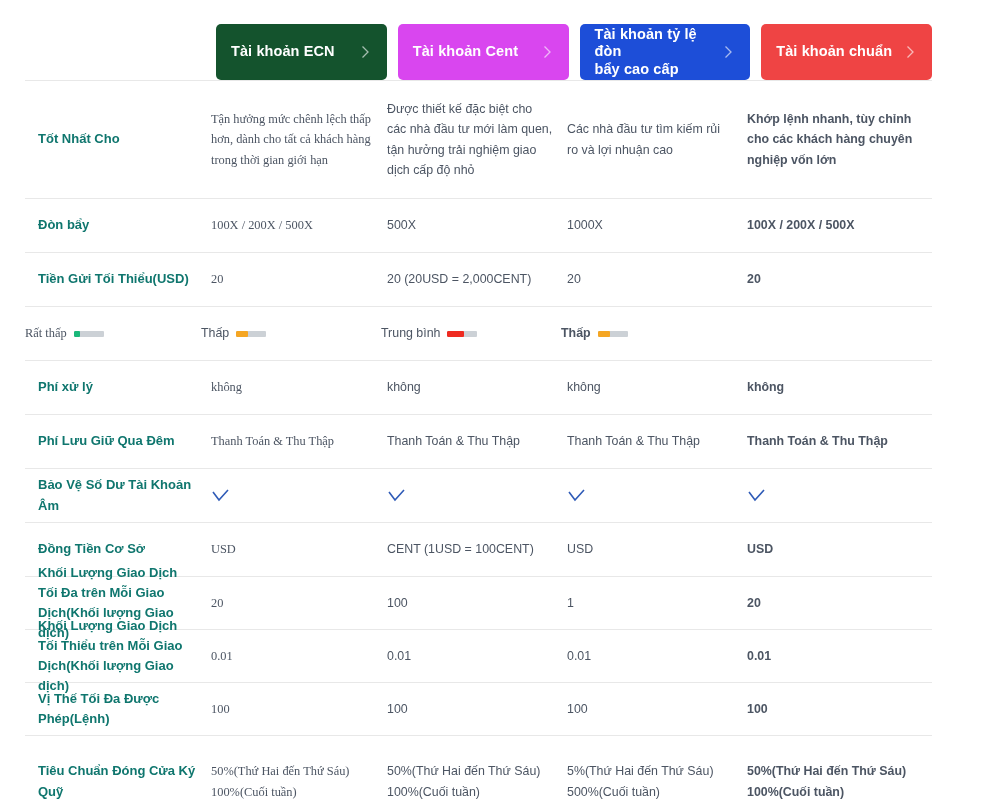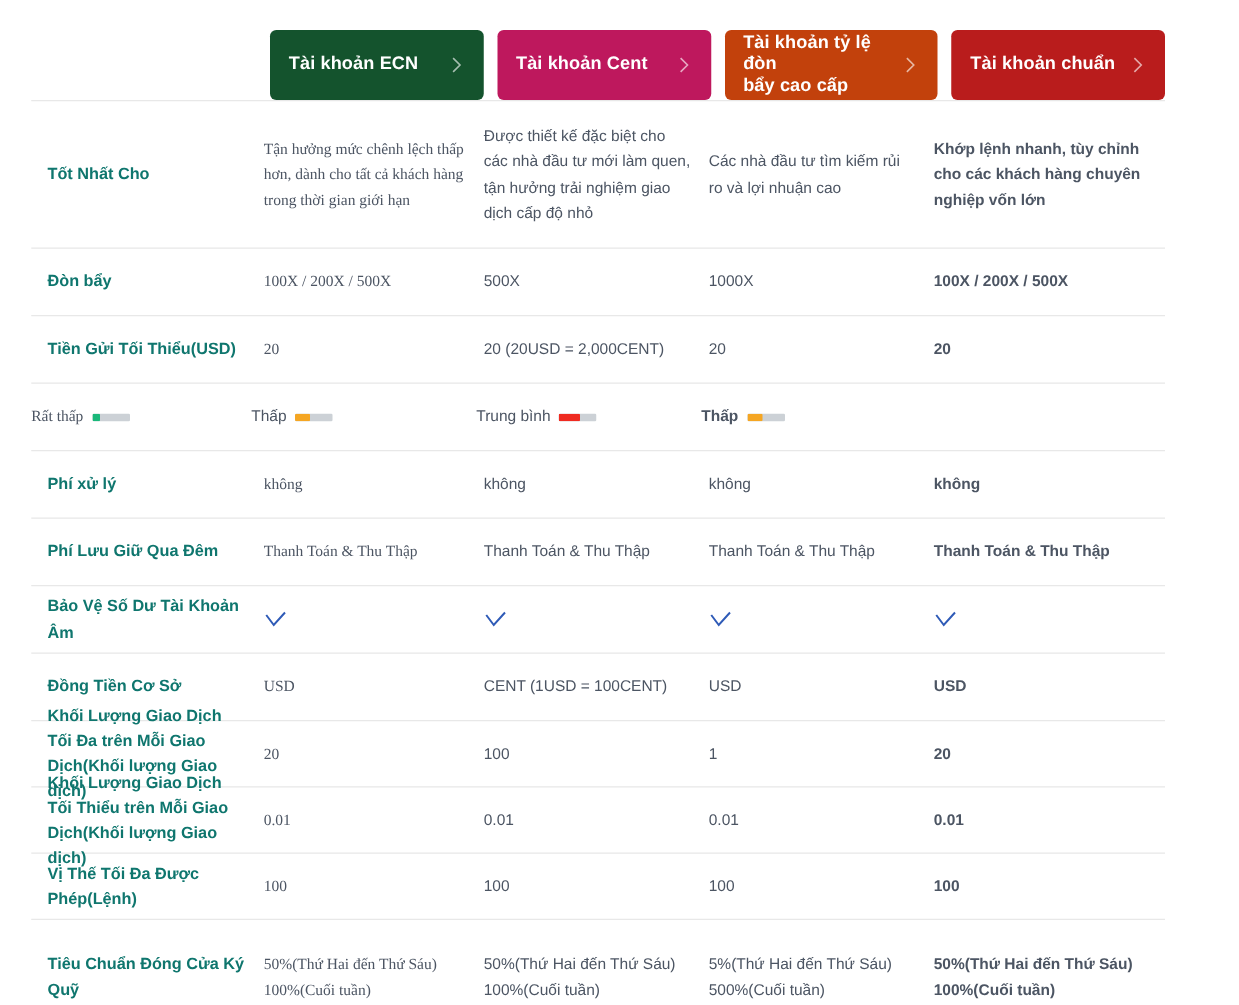--- a/index.html
+++ b/index.html
@@ -113,40 +113,40 @@
 
     <div class="tab" style="background: #14532d;">
       <span class="tab-label">Tài khoản ECN</span>
       <span class="tab-arrow">
         <svg viewBox="0 0 16 16" width="16" height="16">
             <path d="M5.5 2.5 L11 8 L5.5 13.5" fill="none" stroke="#ffffff" stroke-width="1.3"></path>
           </svg>
       </span>
     </div>
 
-    <div class="tab" style="background: #be185d;">
+    <div class="tab" style="background: #d946ef;">
       <span class="tab-label">Tài khoản Cent</span>
       <span class="tab-arrow">
         <svg viewBox="0 0 16 16" width="16" height="16">
             <path d="M5.5 2.5 L11 8 L5.5 13.5" fill="none" stroke="#ffffff" stroke-width="1.3"></path>
           </svg>
       </span>
     </div>
 
-    <div class="tab" style="background: #c2410c;">
+    <div class="tab" style="background: #1d4ed8;">
       <span class="tab-label">Tài khoản tỷ lệ đòn
 bẩy cao cấp</span>
       <span class="tab-arrow">
         <svg viewBox="0 0 16 16" width="16" height="16">
             <path d="M5.5 2.5 L11 8 L5.5 13.5" fill="none" stroke="#ffffff" stroke-width="1.3"></path>
           </svg>
       </span>
     </div>
 
-    <div class="tab" style="background: #b91c1c;">
+    <div class="tab" style="background: #ef4444;">
       <span class="tab-label">Tài khoản chuẩn</span>
       <span class="tab-arrow">
         <svg viewBox="0 0 16 16" width="16" height="16">
             <path d="M5.5 2.5 L11 8 L5.5 13.5" fill="none" stroke="#ffffff" stroke-width="1.3"></path>
           </svg>
       </span>
     </div>
   </div>
 
   <div class="table">

